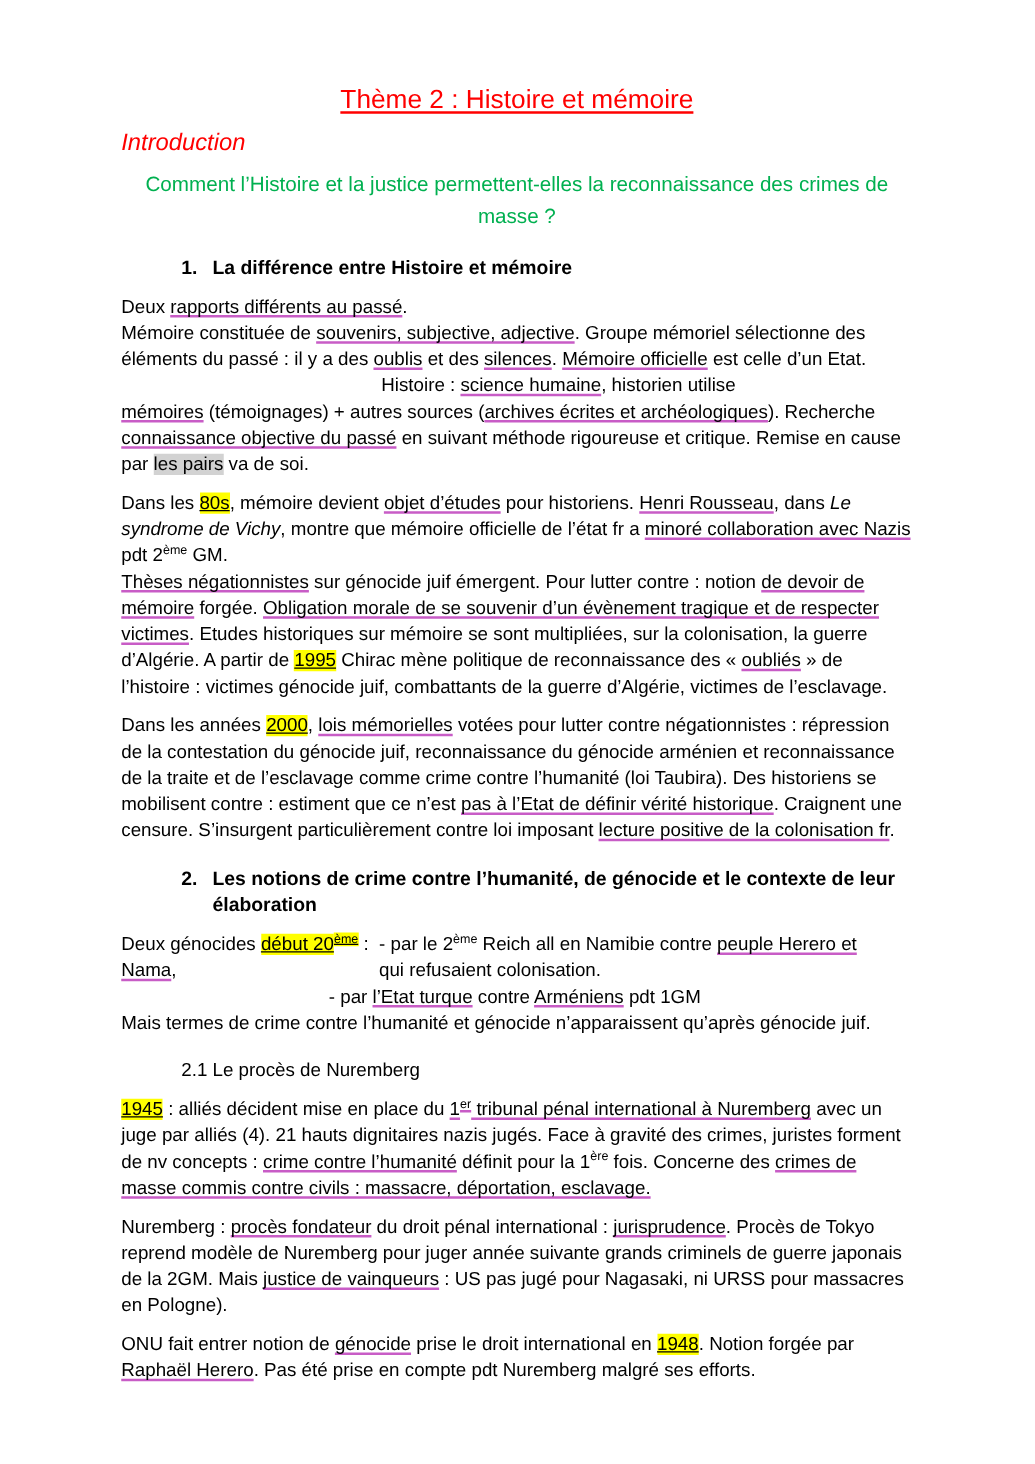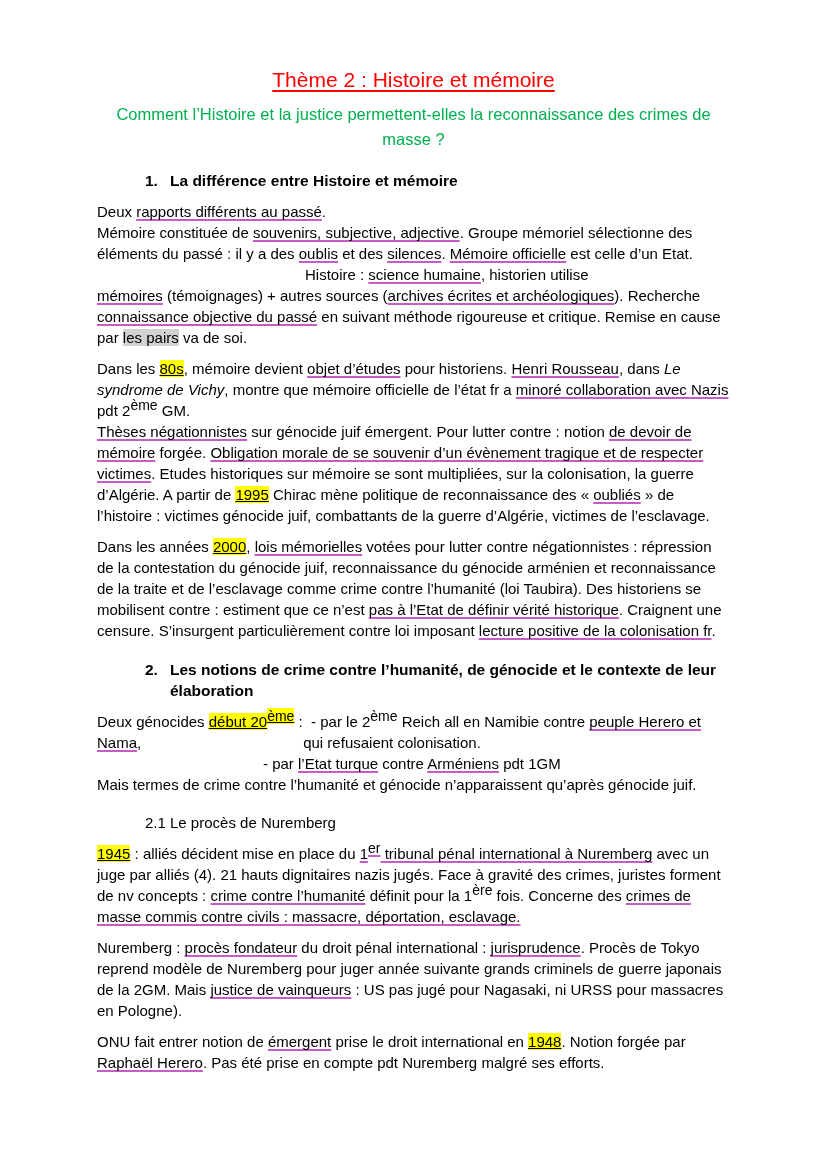--- a/index.html
+++ b/index.html
@@ -39,34 +39,35 @@
   }
   .para{font-size:15px;line-height:21px;margin:10px 0;}
   .para .ul{
     text-decoration:underline;text-decoration-color:var(--pink);
     text-decoration-thickness:1.5px;text-decoration-skip-ink:none;
     text-underline-offset:2px;
   }
   .hl-y{background:var(--hl-y);text-decoration:underline;}
   .hl-g{background:var(--hl-g);}
   .it{font-style:italic;}
-  .sup{vertical-align:super;font-size:14px;line-height:0;}
+  .sup{vertical-align:super;font-size:10px;line-height:0;}
   .spacer{display:inline-block;height:1px;}
 </style>
 </head>
 <body>
 
 <div class="page">
   <h1 class="doc-title">Thème 2 : Histoire et mémoire</h1>
+  <div class="doc-intro">Introduction</div>
   <div class="doc-question">Comment l’Histoire et la justice permettent-elles la reconnaissance des crimes de masse ?</div>
   <div id="doc-body">
       <div class="heading"><span class="num">1.</span><span>La différence entre Histoire et mémoire</span></div>
       <p class="para"><span class="">Deux </span><span class="ul">rapports différents au passé</span><span class="">.</span><br><span class="">Mémoire constituée de </span><span class="ul">souvenirs, subjective, adjective</span><span class="">. Groupe mémoriel sélectionne des éléments du passé : il y a des </span><span class="ul">oublis</span><span class=""> et des </span><span class="ul">silences</span><span class="">. </span><span class="ul">Mémoire officielle</span><span class=""> est celle d’un Etat.</span><br><span class="spacer" style="width: 208px;"></span><span class="">Histoire : </span><span class="ul">science humaine</span><span class="">, historien utilise</span><br><span class="ul">mémoires</span><span class=""> (témoignages) + autres sources (</span><span class="ul">archives écrites et archéologiques</span><span class="">). Recherche </span><span class="ul">connaissance objective du passé</span><span class=""> en suivant méthode rigoureuse et critique. Remise en cause par </span><span class="hl-g">les pairs</span><span class=""> va de soi.</span></p>
       <p class="para"><span class="">Dans les </span><span class="hl-y">80s</span><span class="">, mémoire devient </span><span class="ul">objet d’études</span><span class=""> pour historiens. </span><span class="ul">Henri Rousseau</span><span class="">, dans </span><span class="it">Le syndrome de Vichy</span><span class="">, montre que mémoire officielle de l’état fr a </span><span class="ul">minoré collaboration avec Nazis</span><span class=""> pdt 2</span><span class="sup">ème</span><span class=""> GM.</span><br><span class="ul">Thèses négationnistes</span><span class=""> sur génocide juif émergent. Pour lutter contre : notion </span><span class="ul">de devoir de mémoire</span><span class=""> forgée. </span><span class="ul">Obligation morale de se souvenir d’un évènement tragique et de respecter victimes</span><span class="">. Etudes historiques sur mémoire se sont multipliées, sur la colonisation, la guerre d’Algérie. A partir de </span><span class="hl-y">1995</span><span class=""> Chirac mène politique de reconnaissance des « </span><span class="ul">oubliés</span><span class=""> » de l’histoire : victimes génocide juif, combattants de la guerre d’Algérie, victimes de l’esclavage.</span></p>
       <p class="para"><span class="">Dans les années </span><span class="hl-y">2000</span><span class="">, </span><span class="ul">lois mémorielles</span><span class=""> votées pour lutter contre négationnistes : répression de la contestation du génocide juif, reconnaissance du génocide arménien et reconnaissance de la traite et de l’esclavage comme crime contre l’humanité (loi Taubira). Des historiens se mobilisent contre : estiment que ce n’est </span><span class="ul">pas à l’Etat de définir vérité historique</span><span class="">. Craignent une censure. S’insurgent particulièrement contre loi imposant </span><span class="ul">lecture positive de la colonisation fr</span><span class="">.</span></p>
       <div class="heading"><span class="num">2.</span><span>Les notions de crime contre l’humanité, de génocide et le contexte de leur élaboration</span></div>
       <p class="para"><span class="">Deux génocides </span><span class="hl-y">début 20</span><span class="hl-y sup">ème</span><span class=""> :&nbsp; - par le 2</span><span class="sup">ème</span><span class=""> Reich all en Namibie contre </span><span class="ul">peuple Herero et</span><br><span class="ul">Nama</span><span class="">,</span><span class="spacer" style="width: 162px;"></span><span class="">qui refusaient colonisation.</span><br><span class="spacer" style="width: 166px;"></span><span class="">- par </span><span class="ul">l’Etat turque</span><span class=""> contre </span><span class="ul">Arméniens</span><span class=""> pdt 1GM</span><br><span class="">Mais termes de crime contre l’humanité et génocide n’apparaissent qu’après génocide juif.</span></p>
       <div class="subheading">2.1 Le procès de Nuremberg</div>
       <p class="para"><span class="hl-y">1945</span><span class=""> : alliés décident mise en place du </span><span class="ul">1</span><span class="ul sup">er</span><span class="ul"> tribunal pénal international à Nuremberg</span><span class=""> avec un juge par alliés (4). 21 hauts dignitaires nazis jugés. Face à gravité des crimes, juristes forment de nv concepts : </span><span class="ul">crime contre l’humanité</span><span class=""> définit pour la 1</span><span class="sup">ère</span><span class=""> fois. Concerne des </span><span class="ul">crimes de masse commis contre civils : massacre, déportation, esclavage.</span></p>
       <p class="para"><span class="">Nuremberg : </span><span class="ul">procès fondateur</span><span class=""> du droit pénal international : </span><span class="ul">jurisprudence</span><span class="">. Procès de Tokyo reprend modèle de Nuremberg pour juger année suivante grands criminels de guerre japonais de la 2GM. Mais </span><span class="ul">justice de vainqueurs</span><span class=""> : US pas jugé pour Nagasaki, ni URSS pour massacres en Pologne).</span></p>
-      <p class="para"><span class="">ONU fait entrer notion de </span><span class="ul">émergent</span><span class=""> prise le droit international en </span><span class="hl-y">1948</span><span class="">. Notion forgée par </span><span class="ul">Raphaël Herero</span><span class="">. Pas été prise en compte pdt Nuremberg malgré ses efforts.</span></p>
+      <p class="para"><span class="">ONU fait entrer notion de </span><span class="ul">génocide</span><span class=""> prise le droit international en </span><span class="hl-y">1948</span><span class="">. Notion forgée par </span><span class="ul">Raphaël Herero</span><span class="">. Pas été prise en compte pdt Nuremberg malgré ses efforts.</span></p>
     </div>
 </div>
 
 </body></html>

